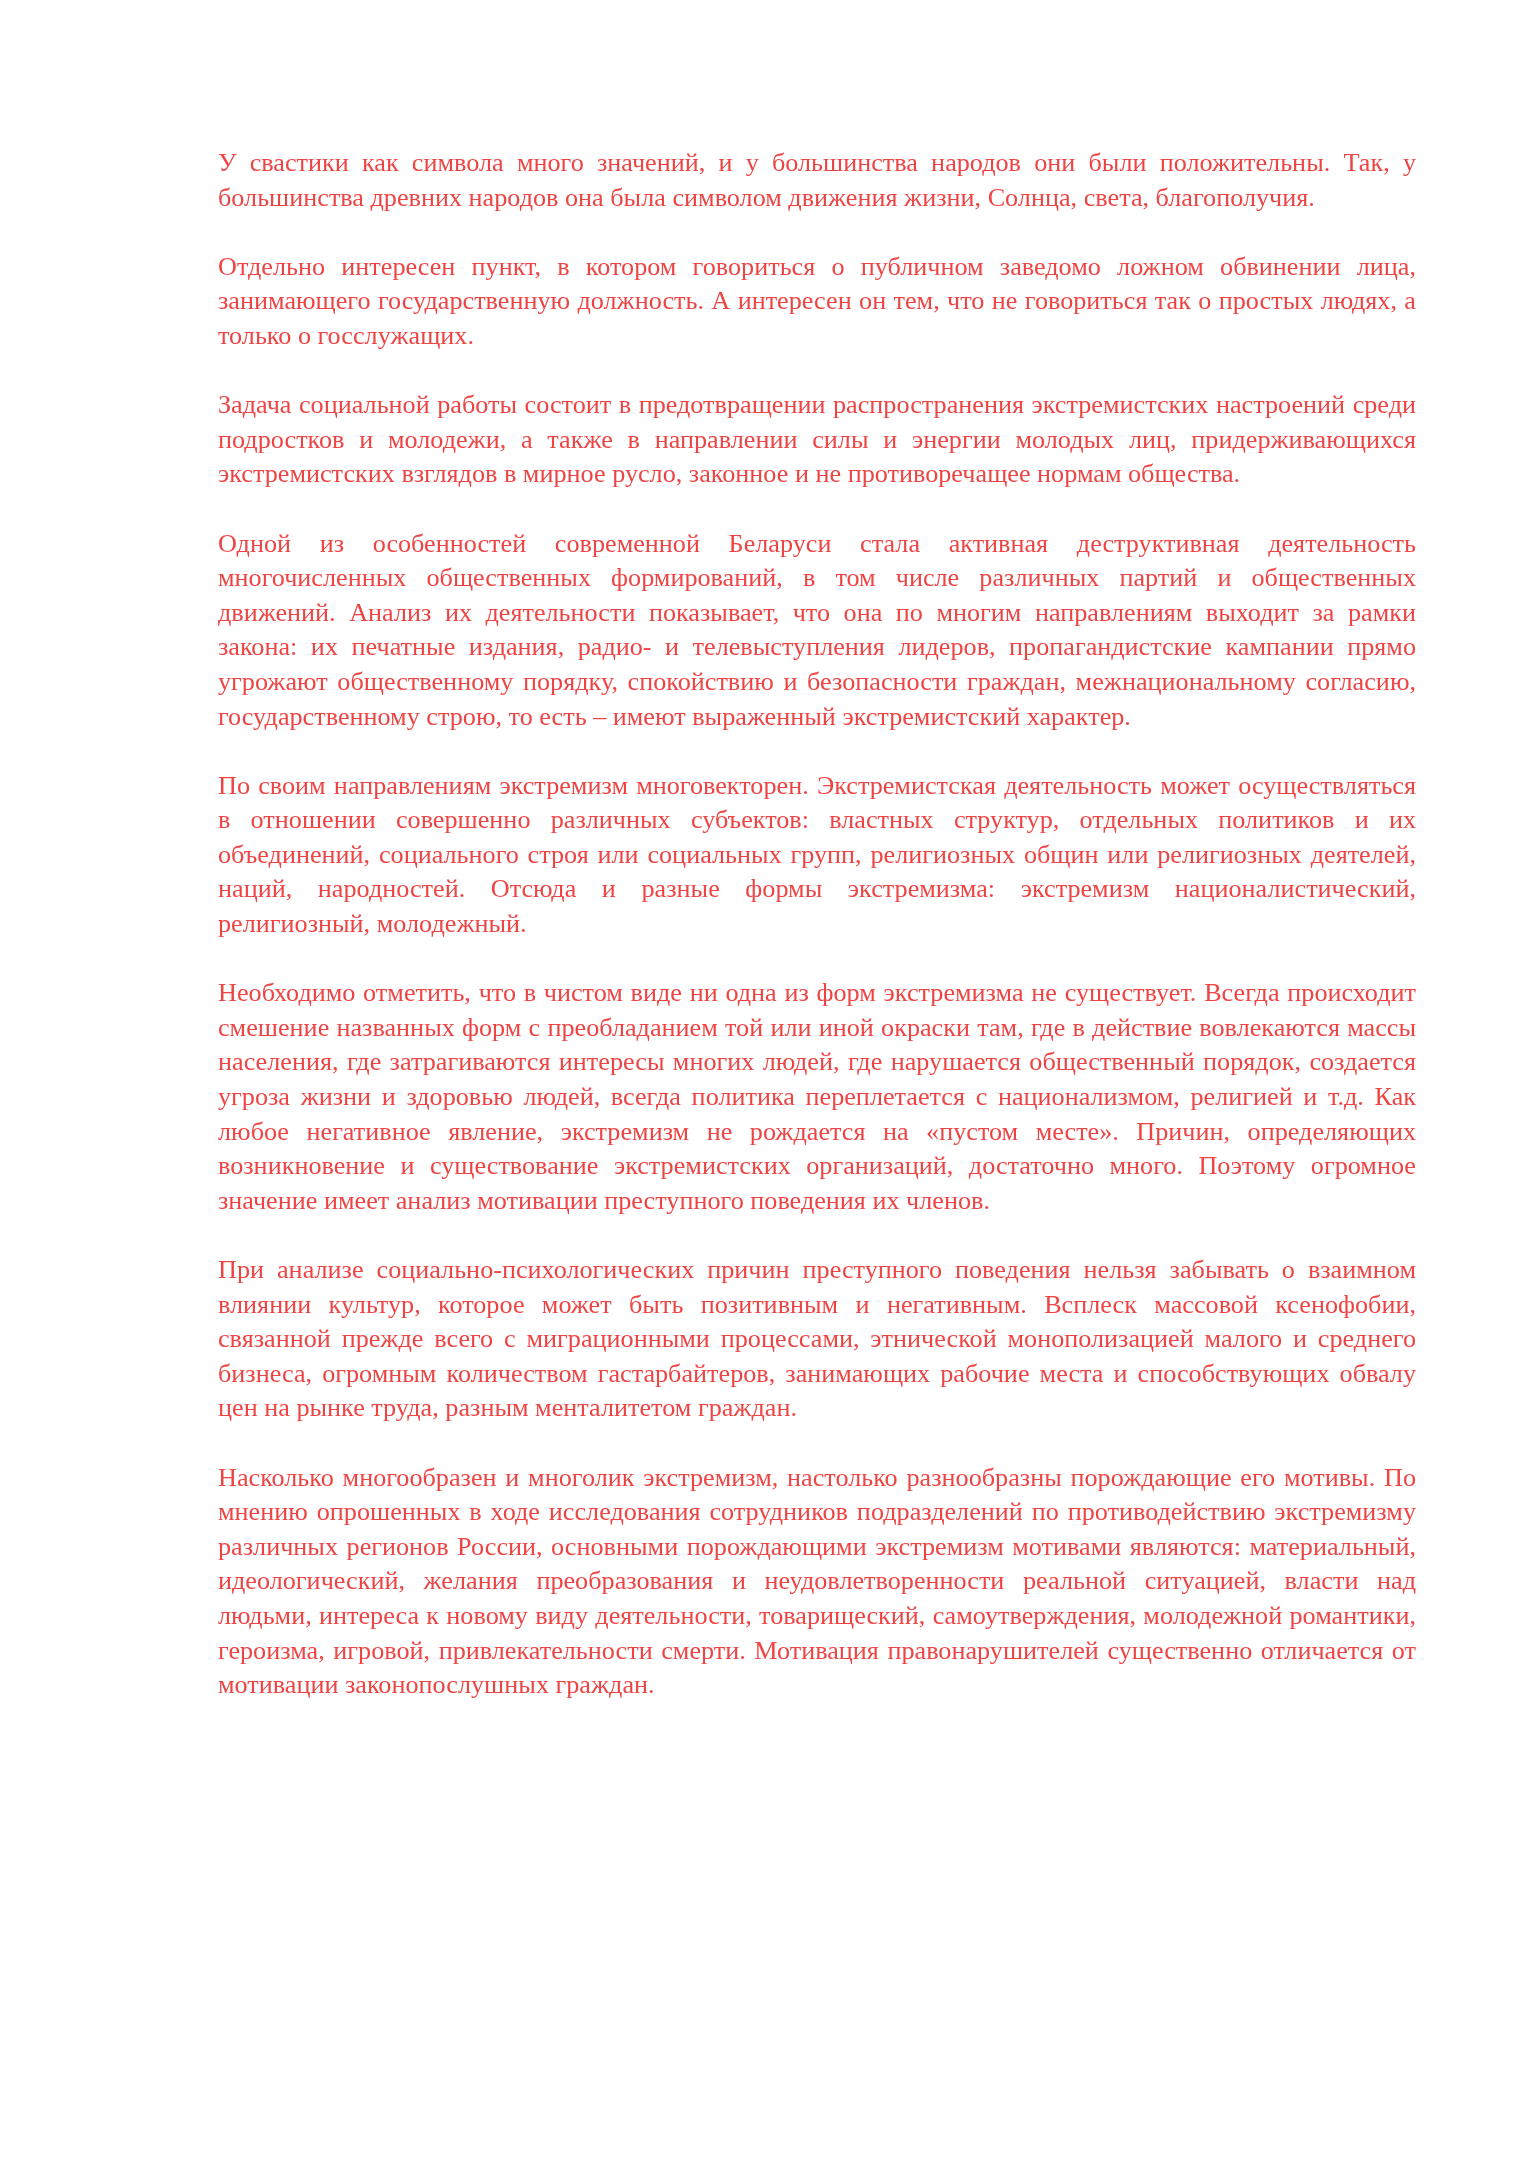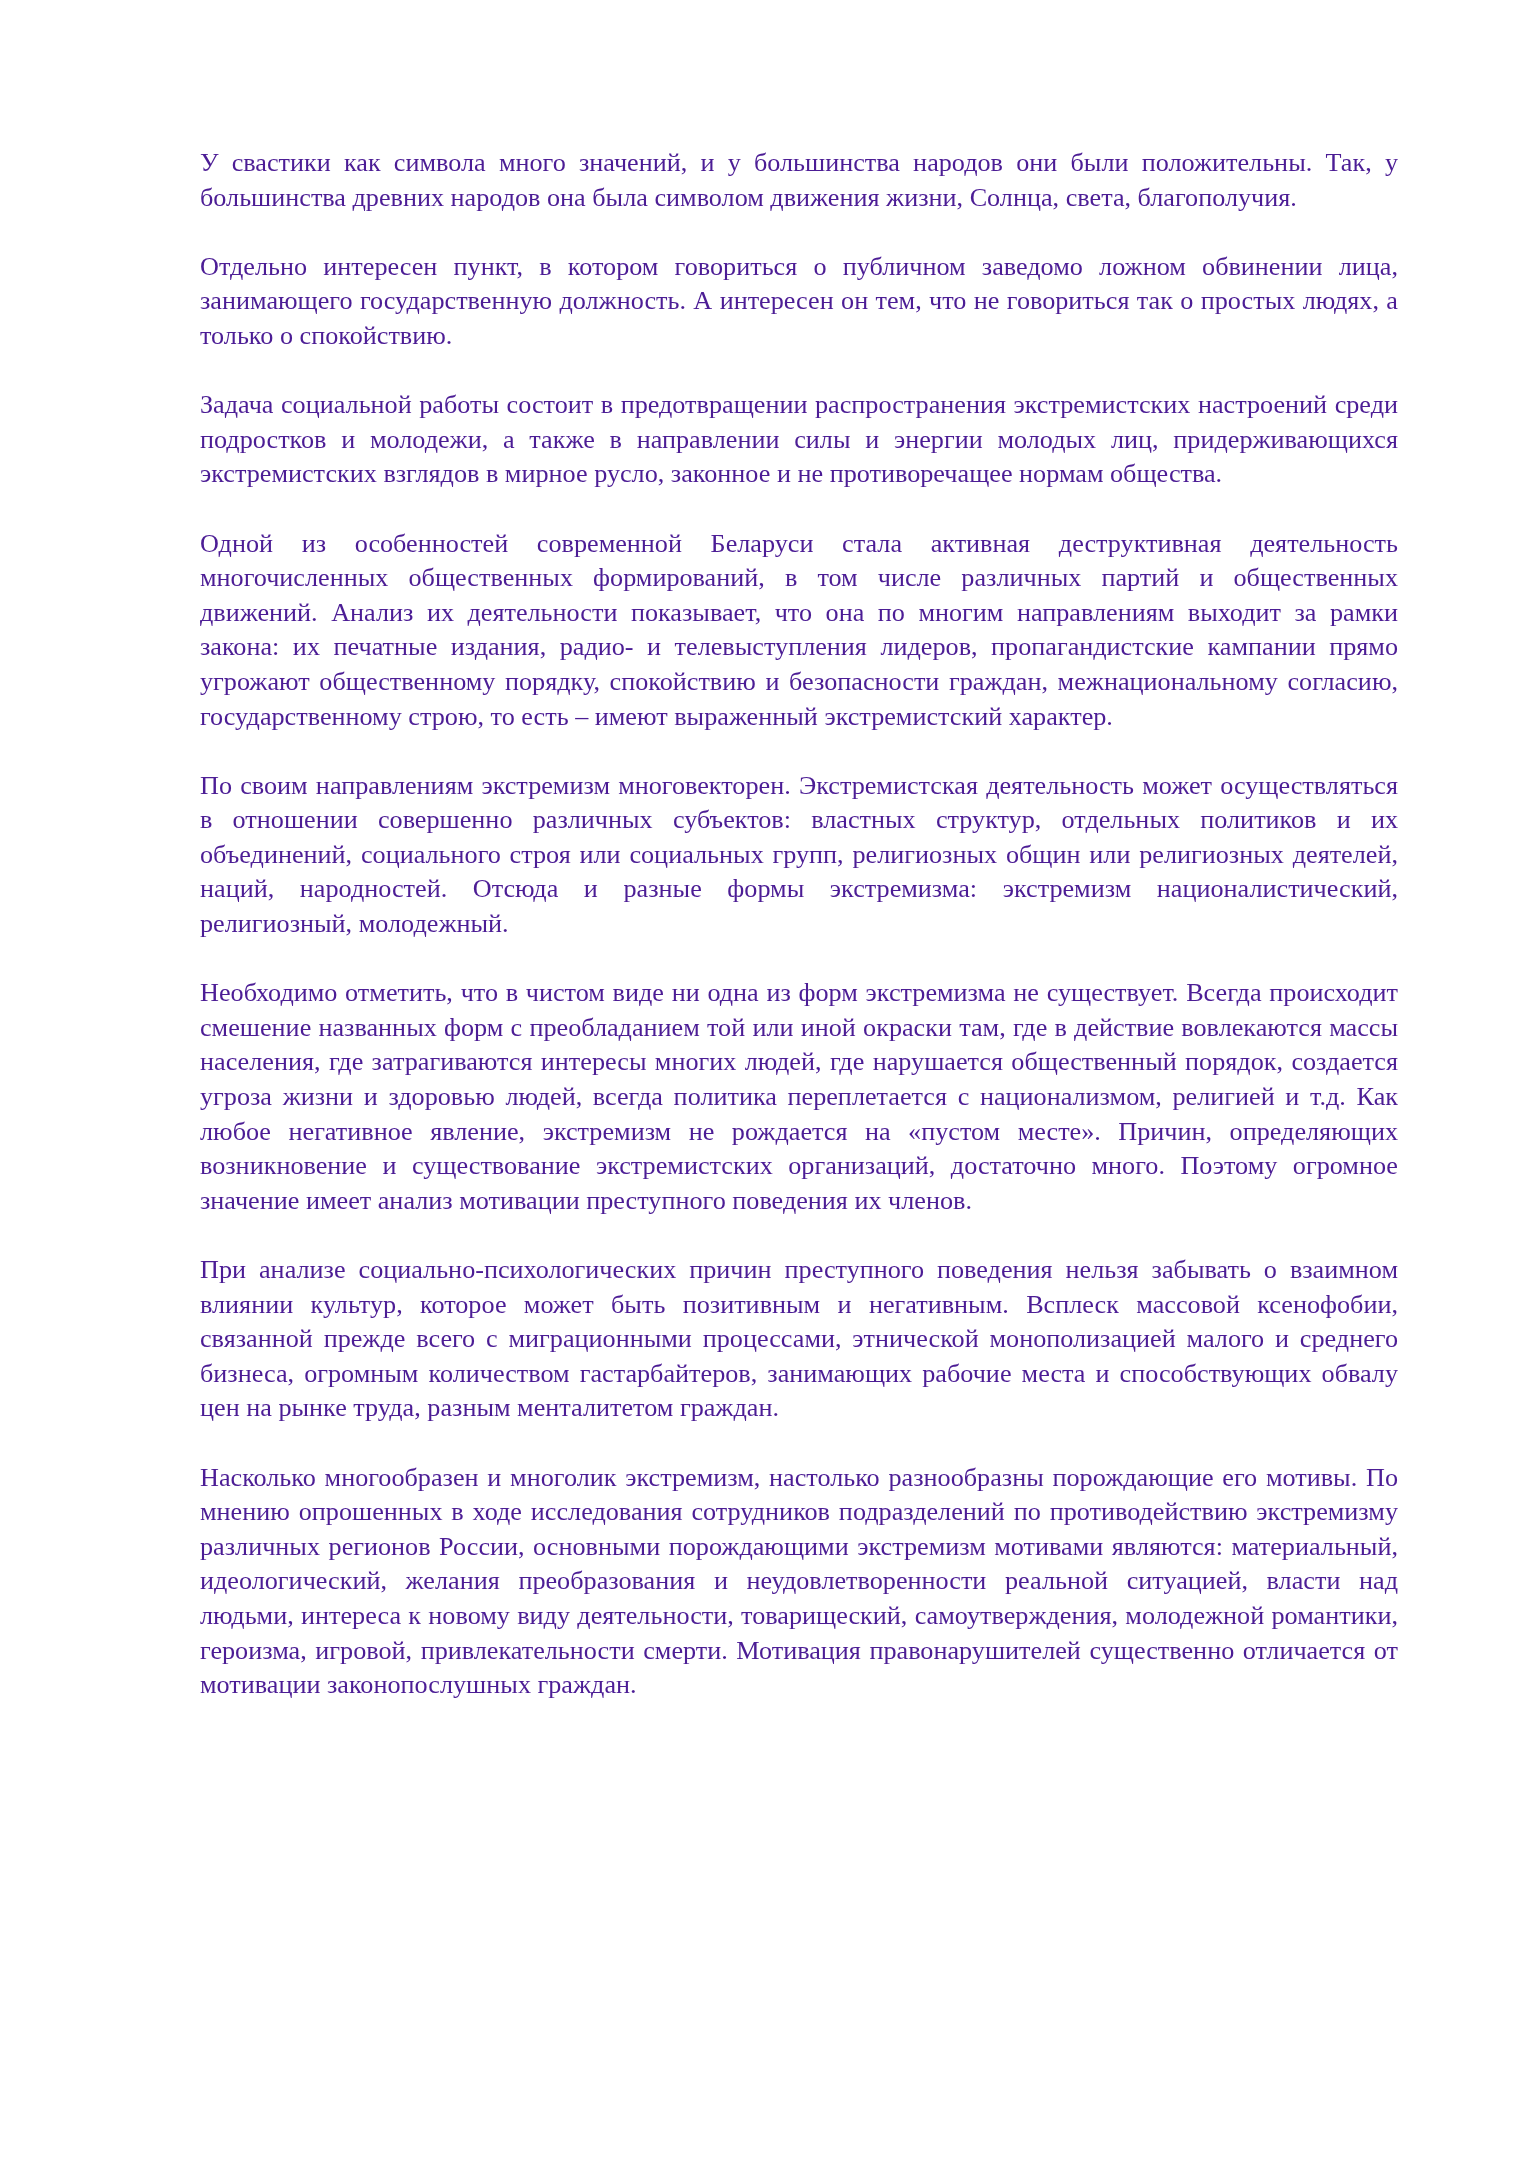--- a/index.html
+++ b/index.html
@@ -8,48 +8,48 @@
       background: #ffffff;
     }
     body {
       width: 1527px;
       height: 2160px;
       position: relative;
       overflow: hidden;
     }
     .page {
       position: absolute;
-      left: 200px;
+      left: 218px;
       top: 146px;
       width: 1198px;
       font-family: "Liberation Serif", serif;
       font-size: 26.2px;
       line-height: 34.6px;
-      color: #4c1d95;
+      color: #ef4444;
     }
     .para {
       margin: 0 0 34.6px 0;
       text-align: justify;
       text-align-last: left;
     }
     .heading {
       margin: 0;
       font-weight: bold;
       white-space: pre;
     }
     .para.after-heading {
       margin-top: 0;
     }
   </style>
 </head>
 <body>
 
 <div class="page">
   <p class="para">У свастики как символа много значений, и у большинства народов они были положительны. Так, у большинства древних народов она была символом движения жизни, Солнца, света, благополучия.</p>
-  <p class="para">Отдельно интересен пункт, в котором говориться о публичном заведомо ложном обвинении лица, занимающего государственную должность. А интересен он тем, что не говориться так о простых людях, а только о спокойствию.</p>
+  <p class="para">Отдельно интересен пункт, в котором говориться о публичном заведомо ложном обвинении лица, занимающего государственную должность. А интересен он тем, что не говориться так о простых людях, а только о госслужащих.</p>
   <p class="para">Задача социальной работы состоит в предотвращении распространения экстремистских настроений среди подростков и молодежи, а также в направлении силы и энергии молодых лиц, придерживающихся экстремистских взглядов в мирное русло, законное и не противоречащее нормам общества.</p>
 
 
   <p class="para after-heading">Одной из особенностей современной Беларуси  стала активная деструктивная деятельность многочисленных общественных формирований, в том числе различных партий и общественных движений. Анализ их деятельности показывает, что она по многим направлениям выходит за рамки закона: их печатные издания, радио- и телевыступления лидеров, пропагандистские кампании прямо угрожают общественному порядку, спокойствию и безопасности граждан, межнациональному согласию, государственному строю, то есть – имеют выраженный экстремистский характер.</p>
   <p class="para">По своим направлениям экстремизм многовекторен. Экстремистская деятельность может осуществляться в отношении совершенно различных субъектов: властных структур, отдельных политиков и их объединений, социального строя или социальных групп, религиозных общин или религиозных деятелей, наций, народностей. Отсюда и разные формы экстремизма: экстремизм националистический, религиозный, молодежный.</p>
   <p class="para">Необходимо отметить, что в чистом виде ни одна из форм экстремизма не существует. Всегда происходит смешение названных форм с преобладанием той или иной окраски там, где в действие вовлекаются массы населения, где затрагиваются интересы многих людей, где нарушается общественный порядок, создается угроза жизни и здоровью людей, всегда политика переплетается с национализмом, религией и т.д. Как любое негативное явление, экстремизм не рождается на «пустом месте». Причин, определяющих возникновение и существование экстремистских организаций, достаточно много. Поэтому огромное значение имеет анализ мотивации преступного поведения их членов.</p>
   <p class="para">При анализе социально-психологических причин преступного поведения нельзя забывать о взаимном  влиянии культур, которое может быть позитивным и негативным. Всплеск массовой ксенофобии, связанной прежде всего с миграционными процессами, этнической монополизацией малого и среднего бизнеса, огромным количеством гастарбайтеров, занимающих рабочие места и способствующих обвалу цен на рынке труда, разным менталитетом граждан.</p>
   <p class="para">Насколько многообразен и многолик экстремизм, настолько разнообразны порождающие его мотивы. По мнению опрошенных в ходе исследования сотрудников подразделений по противодействию экстремизму различных регионов России, основными порождающими экстремизм мотивами являются: материальный, идеологический, желания преобразования и неудовлетворенности реальной ситуацией, власти над людьми, интереса к новому виду деятельности, товарищеский, самоутверждения, молодежной романтики, героизма, игровой, привлекательности смерти. Мотивация правонарушителей существенно отличается от мотивации законопослушных граждан.</p>
 </div>
 

